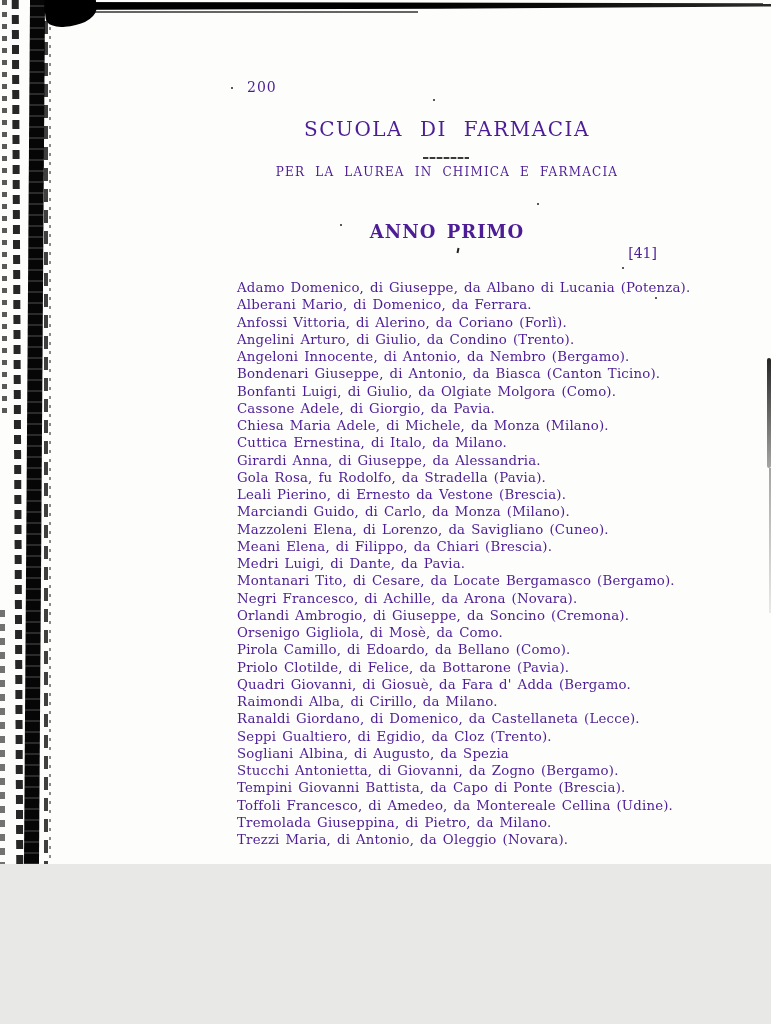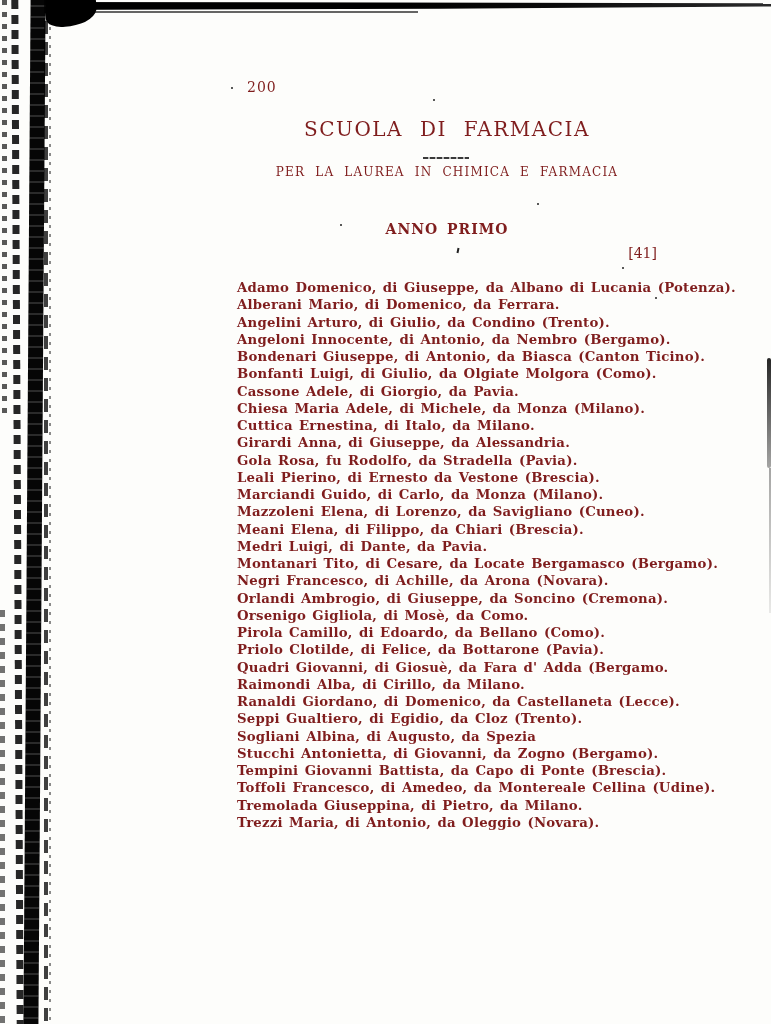--- a/index.html
+++ b/index.html
@@ -1,20 +1,20 @@
 <!DOCTYPE html>
 <html><head>
 <meta charset="utf-8">
 <style>
   html,body { margin:0; padding:0; background:#e8e8e6; }
   .scan {
-    position:relative; width:771px; height:1024px;
+    position:relative; width:771px; height:864px;
     background:#fdfdfb; overflow:hidden;
     font-family:"DejaVu Serif","Liberation Serif",serif;
-    color:#7f1d1d;
+    color:#4c1d95;
   }
   
   .binding-band {
     position:absolute; top:-6px; bottom:-6px; left:27px; width:15px;
     background:
       repeating-linear-gradient(to bottom, rgba(255,255,255,.15) 0 2px, transparent 2px 11px),
       #060606;
     transform:rotate(.4deg);
   }
   .streak { position:absolute; }
@@ -46,25 +46,25 @@
 
   
   .page-number { position:absolute; left:247px; top:79px; font-size:14px; letter-spacing:1px; }
   .header { position:absolute; left:237px; top:0; width:420px; text-align:center; }
   .title { position:absolute; top:117px; width:100%; font-size:20px;
            letter-spacing:1.5px; word-spacing:9px; font-weight:500; }
   .title-rule { position:absolute; top:157px; left:50%; width:46px; margin-left:-24px; height:2px;
            background:repeating-linear-gradient(to right,#3a3a3a 0 5px,rgba(60,60,60,.35) 5px 7px); }
   .subtitle { position:absolute; top:165px; width:100%; font-size:12px;
            letter-spacing:1.2px; word-spacing:5px; }
-  .section { position:absolute; top:221px; width:100%; font-size:14px; font-weight:bold;
+  .section { position:absolute; top:221px; width:100%; font-size:18px; font-weight:bold;
            letter-spacing:1px; word-spacing:3px; }
   .count { position:absolute; top:245px; width:100%; font-size:14px;text-align:right; }
   .entries { position:absolute; left:237px; top:279px; width:470px;
-           font-size:13.3px; line-height:17.25px;font-weight:bold; }
+           font-size:13.3px; line-height:17.25px; }
   .entry { white-space:nowrap; letter-spacing:.2px; word-spacing:1.5px; }
 </style>
 </head>
 <body>
 
 <div class="scan">
 
   <div class="top-bar"></div>
   <div class="top-bar2"></div>
   <div class="corner-blob"></div>
@@ -90,20 +90,21 @@
     <div class="title">SCUOLA DI FARMACIA</div>
     <div class="title-rule"></div>
     <div class="subtitle">PER LA LAUREA IN CHIMICA E FARMACIA</div>
     <div class="section">ANNO PRIMO</div>
     <div class="count">[41]</div>
   </div>
 
   <div class="entries">
       <div class="entry">Adamo Domenico, di Giuseppe, da Albano di Lucania (Potenza).</div>
       <div class="entry">Alberani Mario, di Domenico, da Ferrara.</div>
+      <div class="entry">Anfossi Vittoria, di Alerino, da Coriano (Forlì).</div>
       <div class="entry">Angelini Arturo, di Giulio, da Condino (Trento).</div>
       <div class="entry">Angeloni Innocente, di Antonio, da Nembro (Bergamo).</div>
       <div class="entry">Bondenari Giuseppe, di Antonio, da Biasca (Canton Ticino).</div>
       <div class="entry">Bonfanti Luigi, di Giulio, da Olgiate Molgora (Como).</div>
       <div class="entry">Cassone Adele, di Giorgio, da Pavia.</div>
       <div class="entry">Chiesa Maria Adele, di Michele, da Monza (Milano).</div>
       <div class="entry">Cuttica Ernestina, di Italo, da Milano.</div>
       <div class="entry">Girardi Anna, di Giuseppe, da Alessandria.</div>
       <div class="entry">Gola Rosa, fu Rodolfo, da Stradella (Pavia).</div>
       <div class="entry">Leali Pierino, di Ernesto da Vestone (Brescia).</div>

